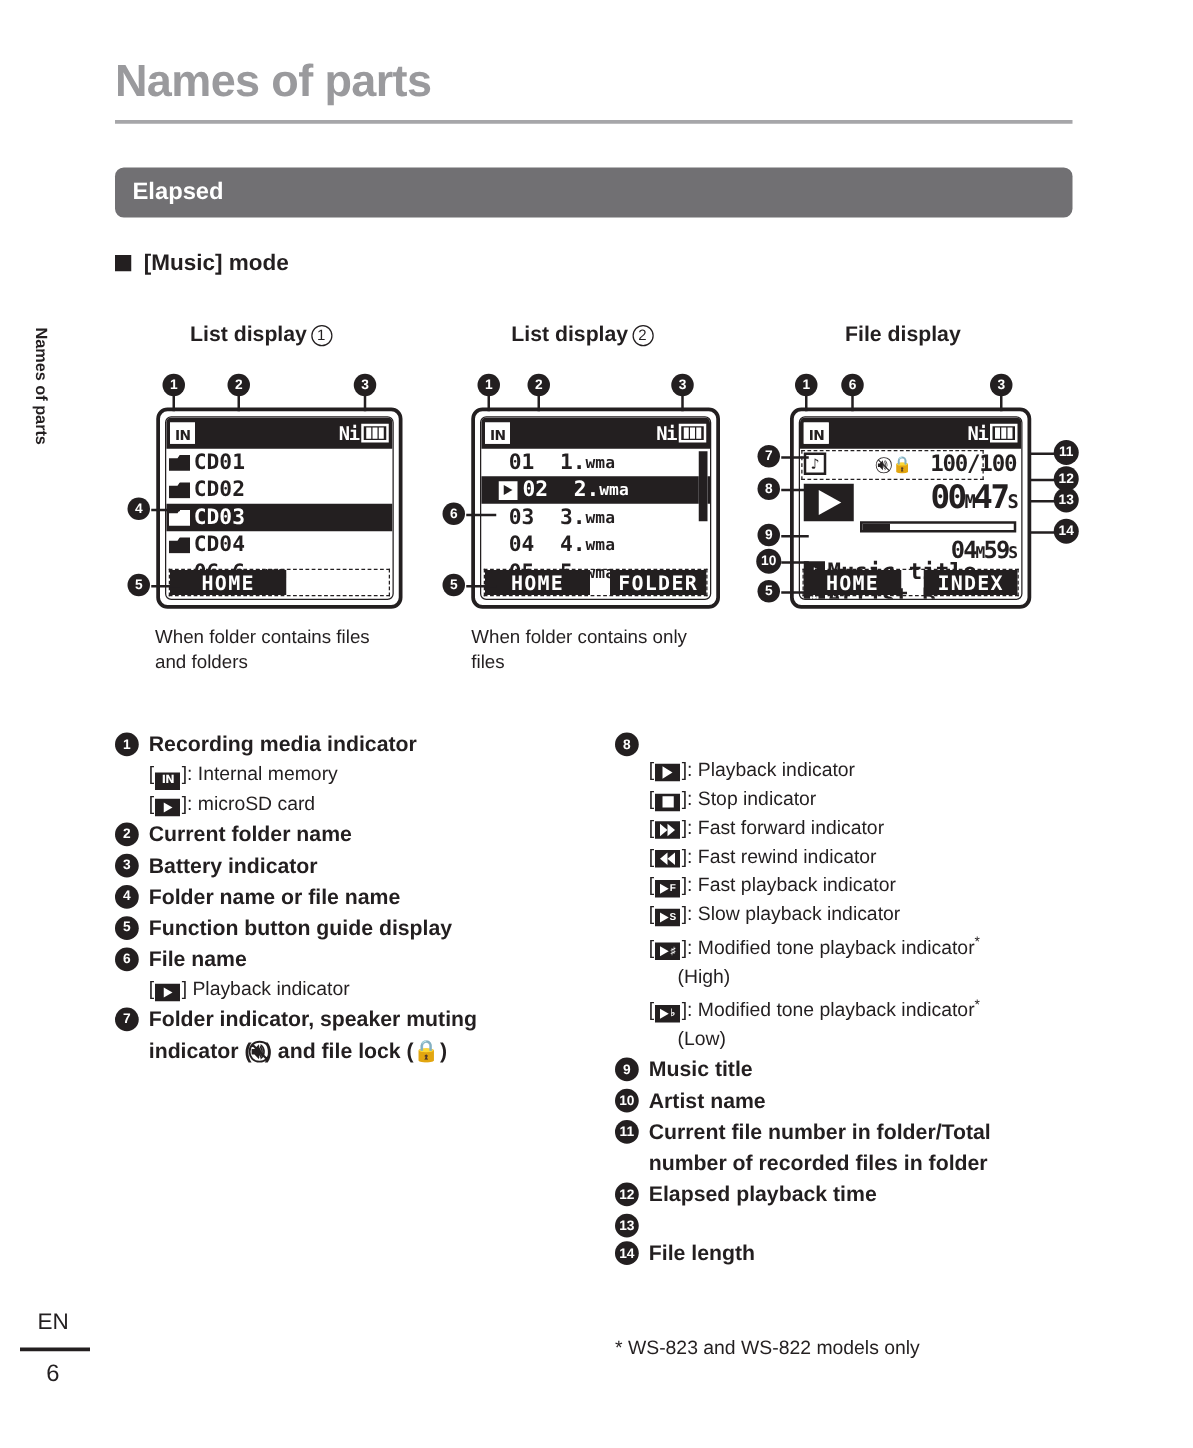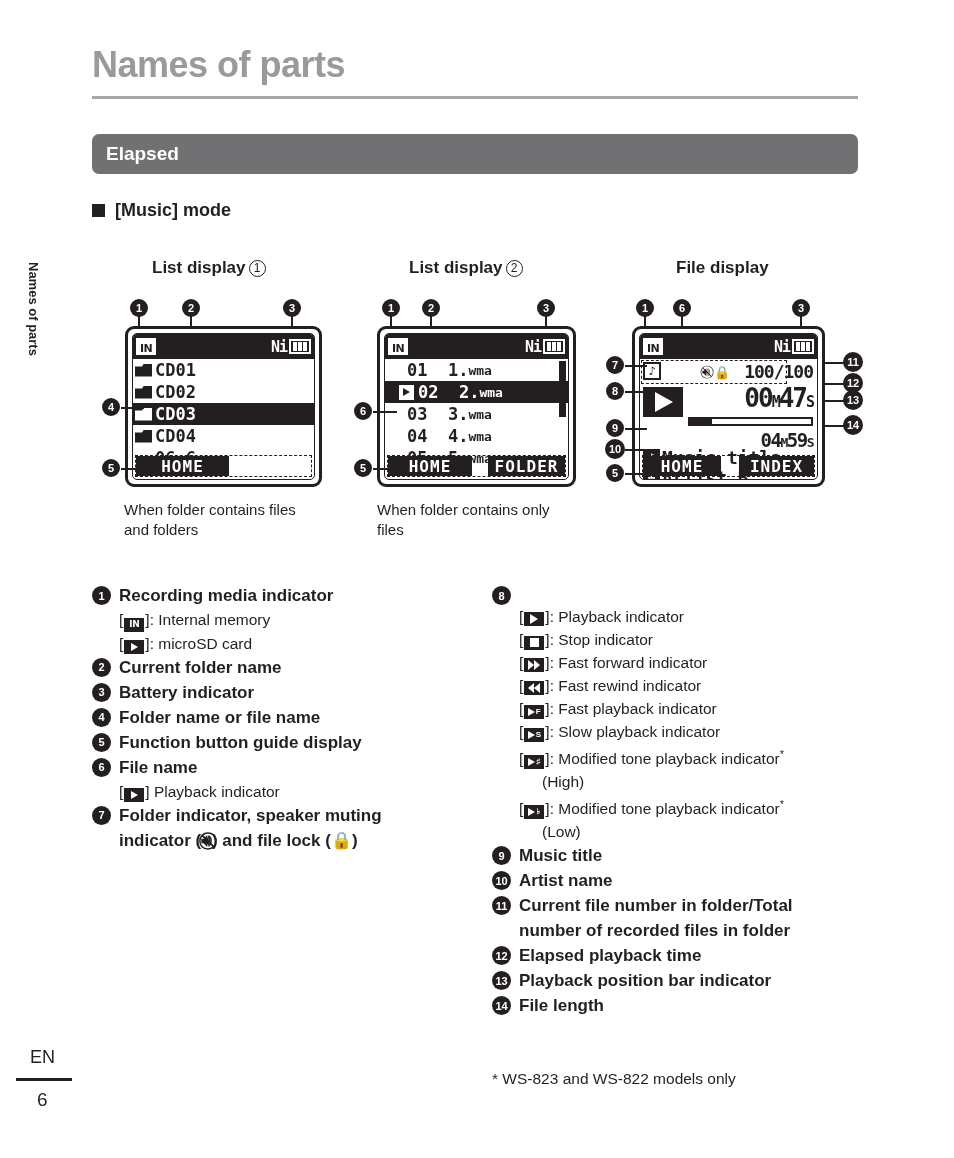--- a/index.html
+++ b/index.html
@@ -562,21 +562,20 @@
     <span class="lg-num">11</span>
     <span class="lg-label">Current file number in folder/Total</span>
   </div>
   <div class="lg-cont">number of recorded files in folder</div>
   <div class="lg-item">
     <span class="lg-num">12</span>
     <span class="lg-label">Elapsed playback time</span>
   </div>
   <div class="lg-item">
     <span class="lg-num">13</span>
-    <span class="lg-label">Playback position bar indicator</span>
   </div>
   <div class="lg-item">
     <span class="lg-num">14</span>
     <span class="lg-label">File length</span>
   </div>
 </div>
 
 <div class="foot-note">* WS-823 and WS-822 models only</div>
 
 <div id="foot-en">EN</div>

